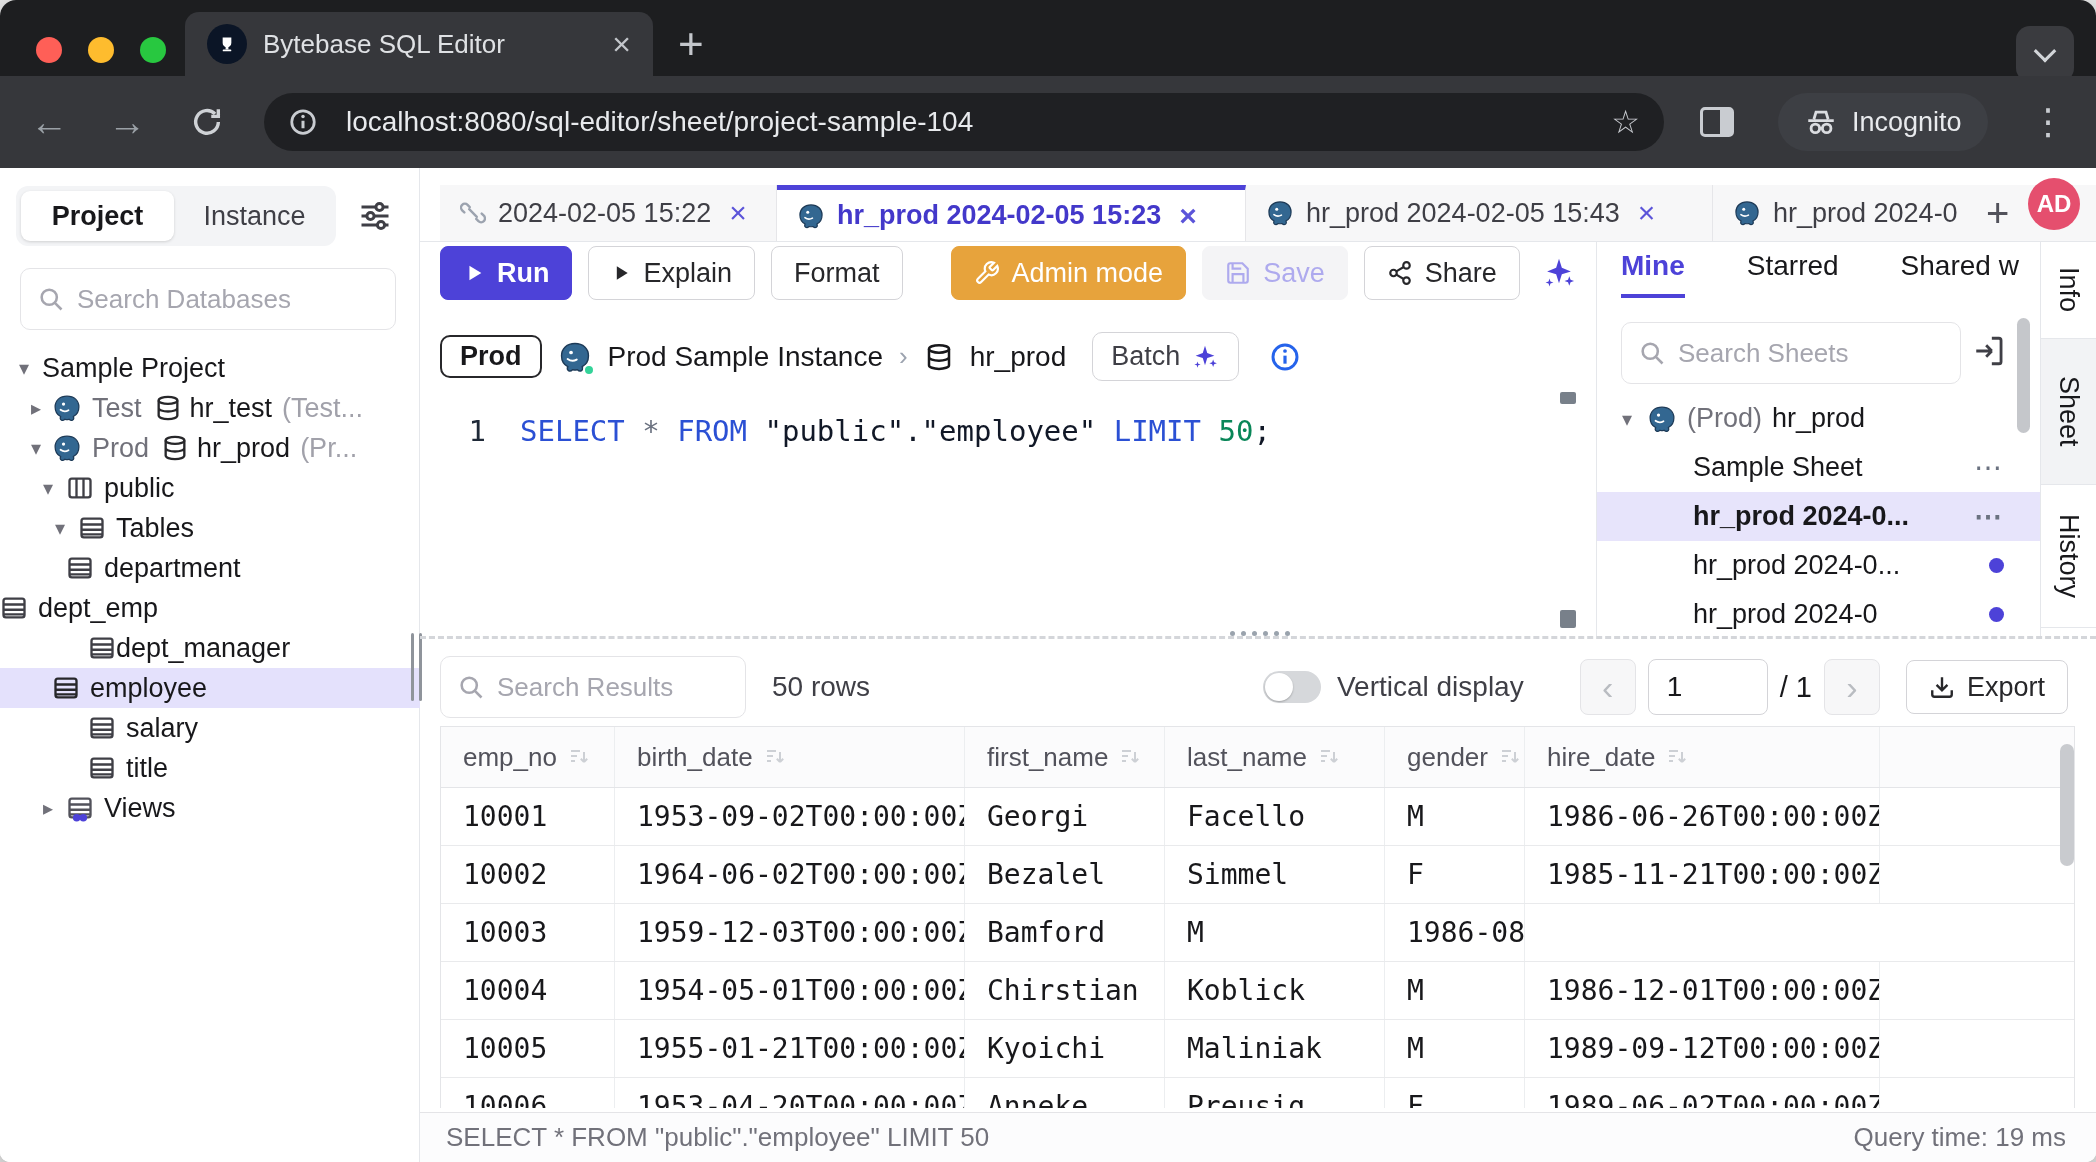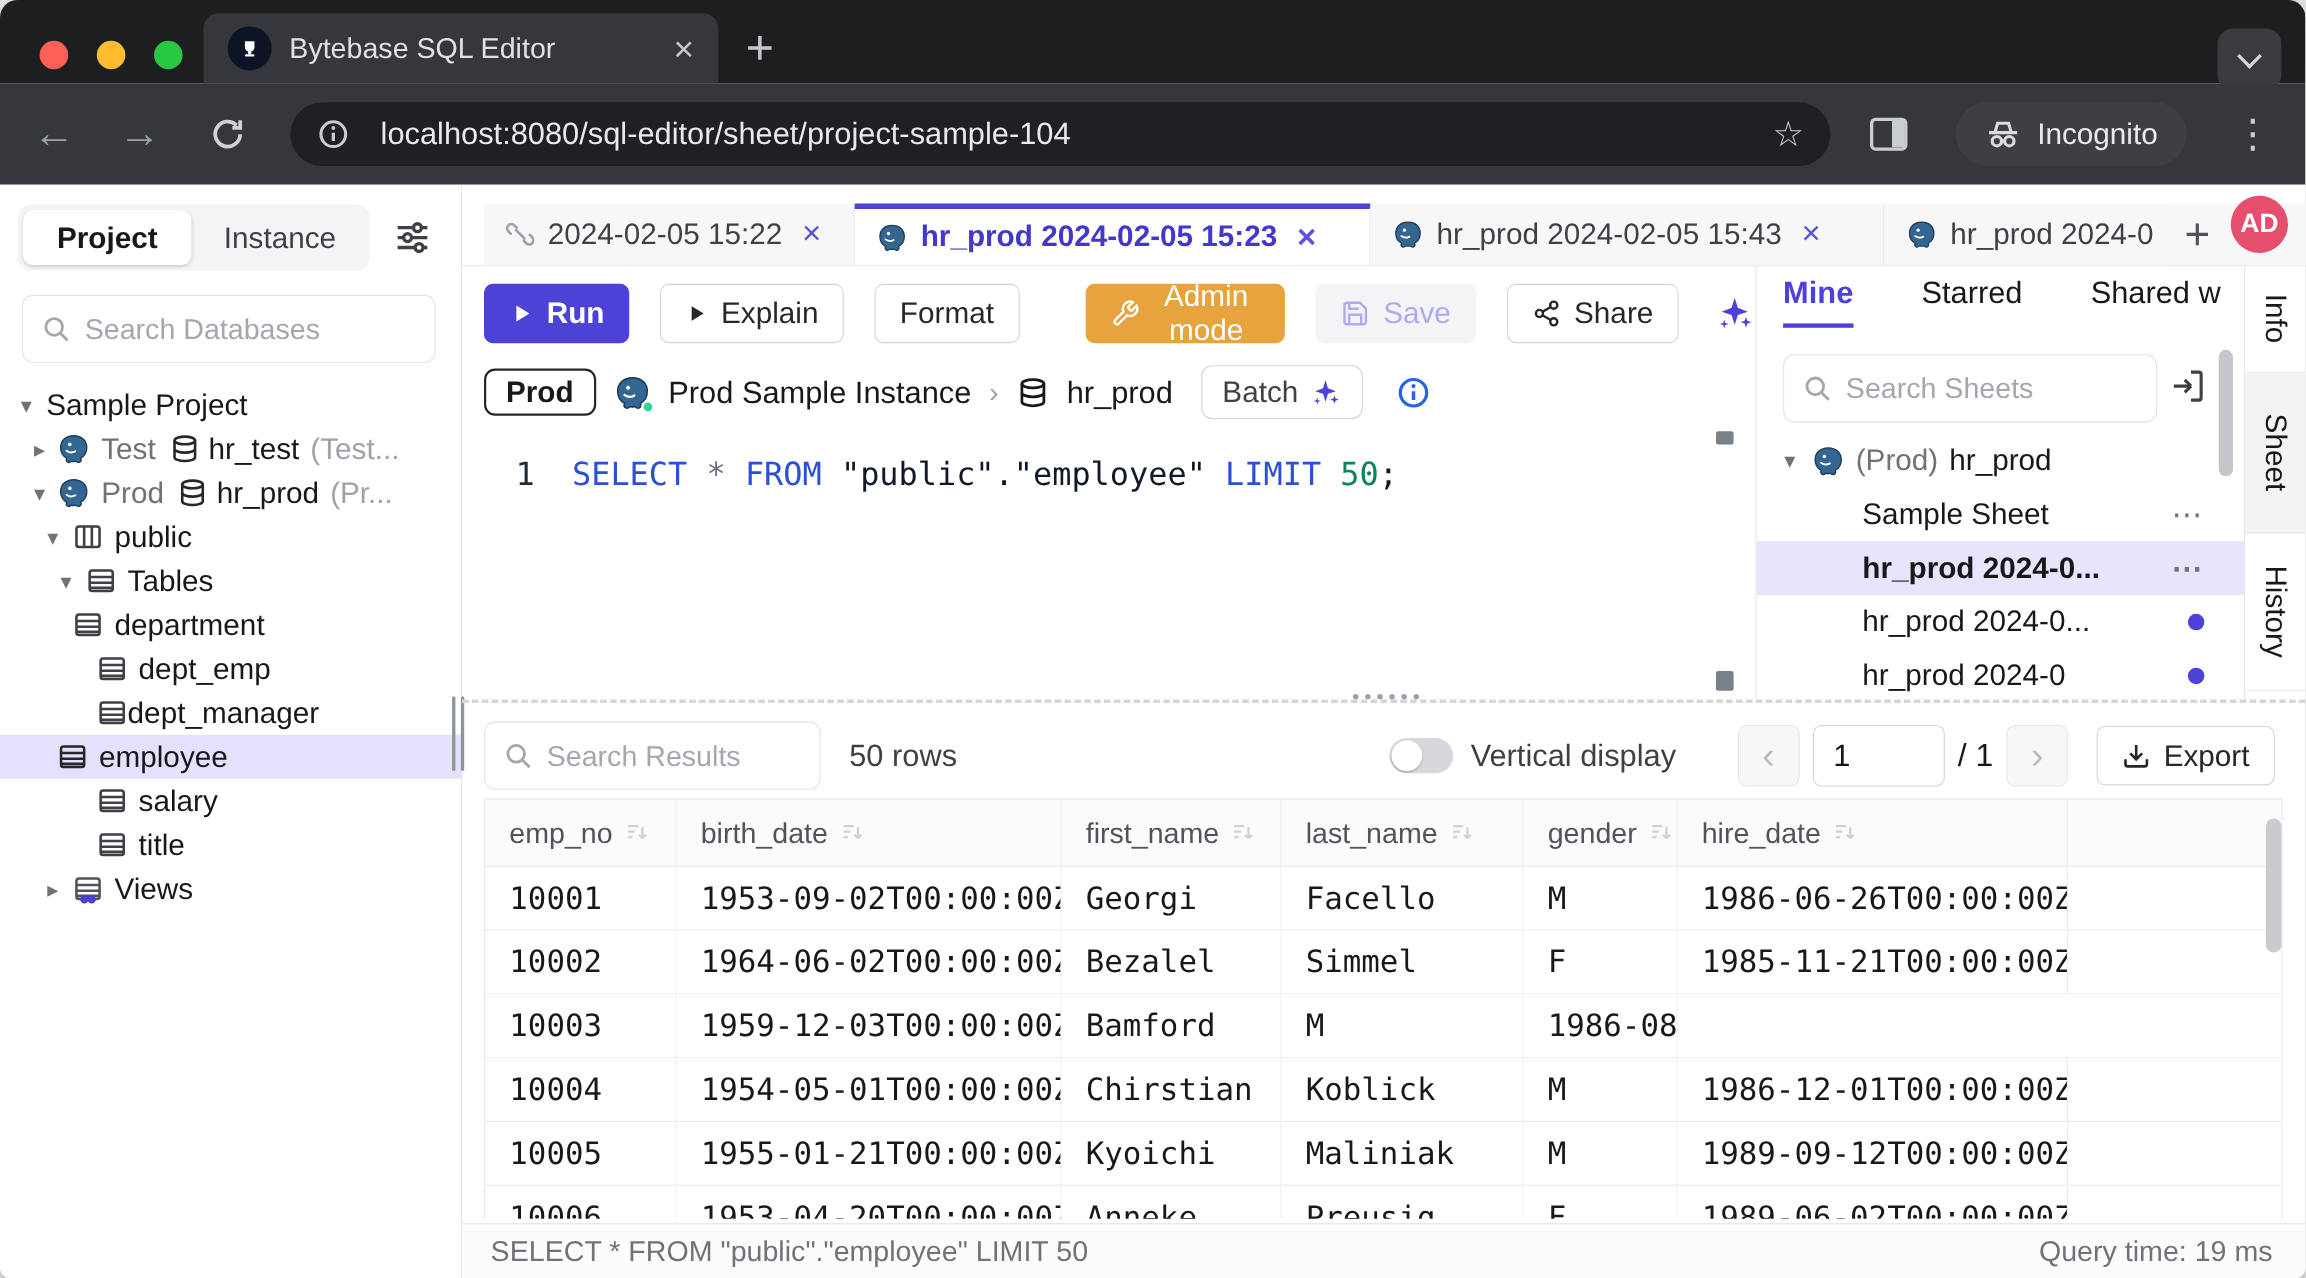--- a/index.html
+++ b/index.html
@@ -64,21 +64,21 @@
   .stab { display:flex; align-items:center; gap:12px; padding:0 20px; border-right:1px solid #e6e6e9; font-size:27px; color:#3f3f46; background:#f7f7f8; white-space:nowrap; overflow:hidden; }
   .stab .x { color:#5b54d9; font-size:30px; margin-left:6px; }
   .stab.active { background:#fff; border-top:5px solid var(--accent,#4d42d8); color:#4338ca; font-weight:bold; }
   .stab.clip { width:257px; border-right:0; }
   .st-plus { display:flex; align-items:center; padding:0 16px; color:#52525b; font-size:40px; font-weight:300; }
   .avatar { position:absolute; right:16px; top:10px; width:52px; height:52px; border-radius:50%; background:var(--avatar-red,#e54f6e); color:#fff; font-size:24px; font-weight:bold; display:flex; align-items:center; justify-content:center; }
 
   
   .editor-zone { position:absolute; left:0; top:74px; width:1676px; height:394px; }
   .editor { position:absolute; left:0; top:0; width:1176px; height:394px; }
-  .actions { position:absolute; left:20px; top:16px; display:flex; align-items:center; gap:28px;justify-content:center; }
+  .actions { position:absolute; left:20px; top:4px; display:flex; align-items:center; gap:16px;justify-content:center; }
   .btn { height:54px; display:flex; align-items:center; gap:12px; padding:0 22px; border-radius:8px; font-size:27px; border:1px solid #d4d4d8; background:#fff; color:#27272a; }
   .btn.primary { background:var(--accent,#4d42d8); border-color:var(--accent,#4d42d8); color:#fff; font-weight:bold; }
   .btn.admin { background:var(--admin-orange,#e7a33c); border-color:var(--admin-orange,#e7a33c); color:#fff; margin-left:32px; }
   .btn.disabled { background:#f4f4f6; border-color:#f4f4f6; color:#aeaaee; }
   .sparkle-lone { margin-left:4px; display:flex; }
   .crumbs { position:absolute; left:20px; top:90px; display:flex; align-items:center; gap:16px; font-size:28px; color:#18181b; }
   .env-chip { border:2px solid #27272a; border-radius:10px; padding:4px 18px; font-size:27px; font-weight:bold; }
   .crumb-sep { color:#9ca3af; font-size:26px; }
   .batch { display:flex; align-items:center; gap:10px; border:1px solid #d4d4d8; border-radius:10px; padding:8px 18px; font-size:27px; color:#3f3f46; margin-left:10px; }
   .code { position:absolute; left:20px; top:158px; right:0; bottom:0; font-family:"DejaVu Sans Mono",monospace; font-size:29px; }
@@ -367,21 +367,21 @@
           <span style="margin-left:10px">Tables</span>
         </div>
         <div class="trow" style="padding-left:66px">
           <span class="tico" style="color:#3f3f46">
               <svg class="ic" width="28" height="28">
                 <use href="#i-table"></use>
               </svg>
             </span>
           <span style="margin-left:10px">department</span>
         </div>
-        <div class="trow" style="padding-left:88px">
+        <div class="trow" style="">
           <span class="tico" style="color:#3f3f46">
               <svg class="ic" width="28" height="28">
                 <use href="#i-table"></use>
               </svg>
             </span>
           <span style="margin-left:10px">dept_emp</span>
         </div>
         <div class="trow" style="padding-left:88px">
           <span class="tico" style="color:#3f3f46">
               <svg class="ic" width="28" height="28">

